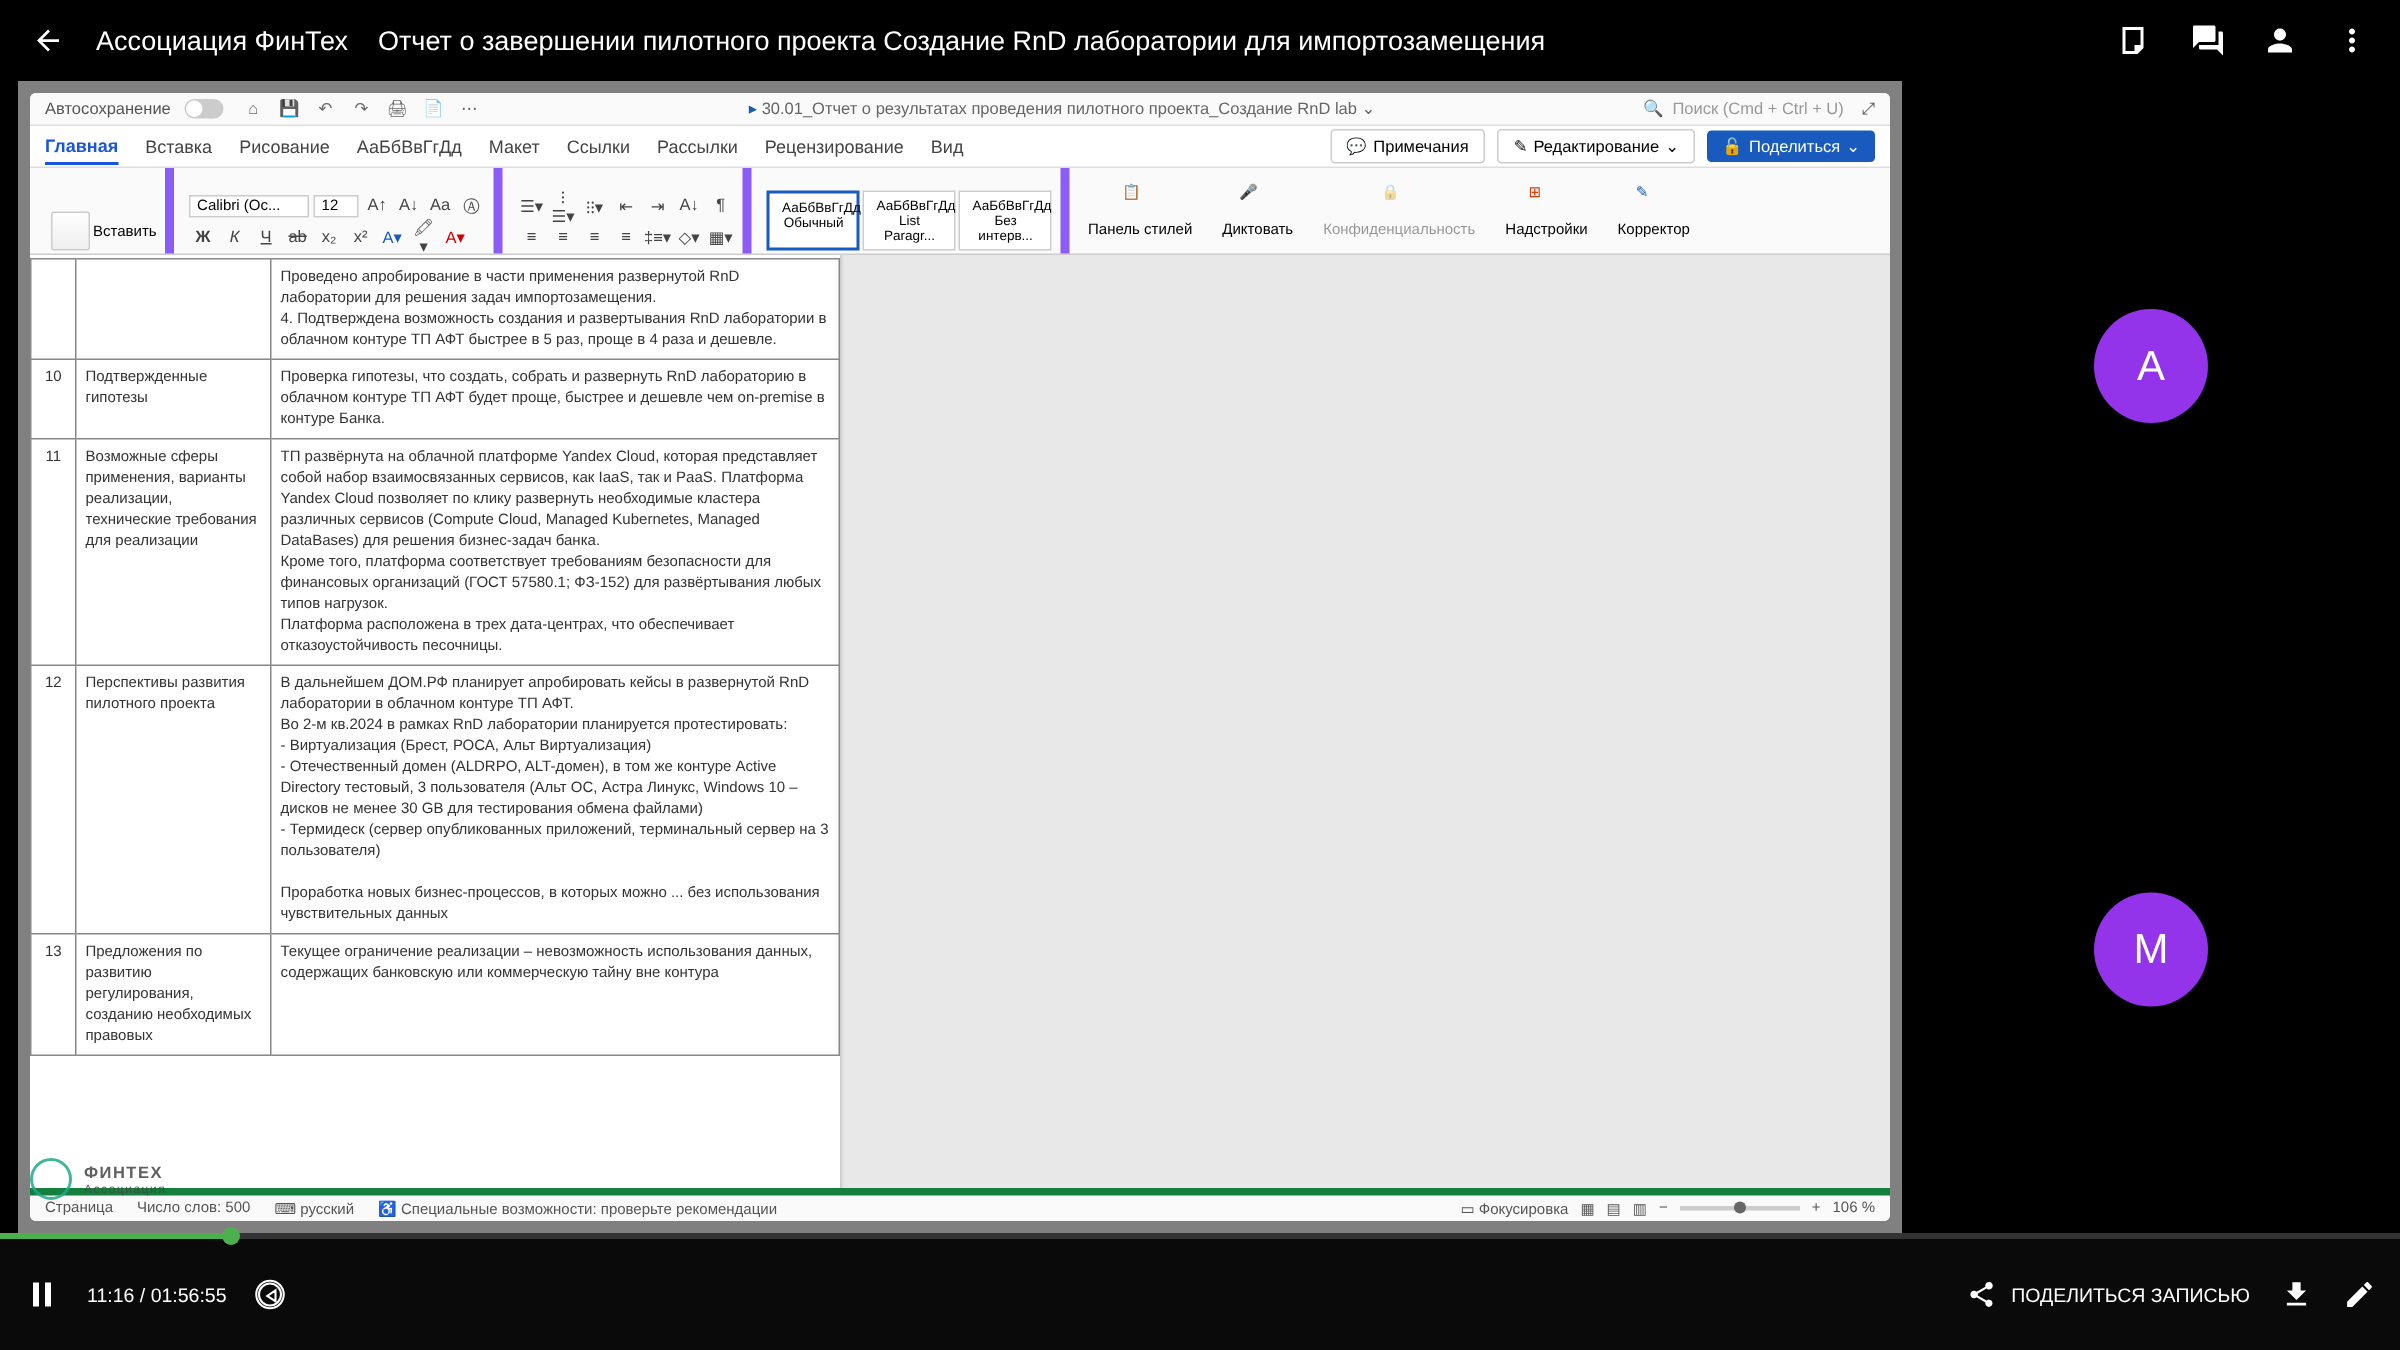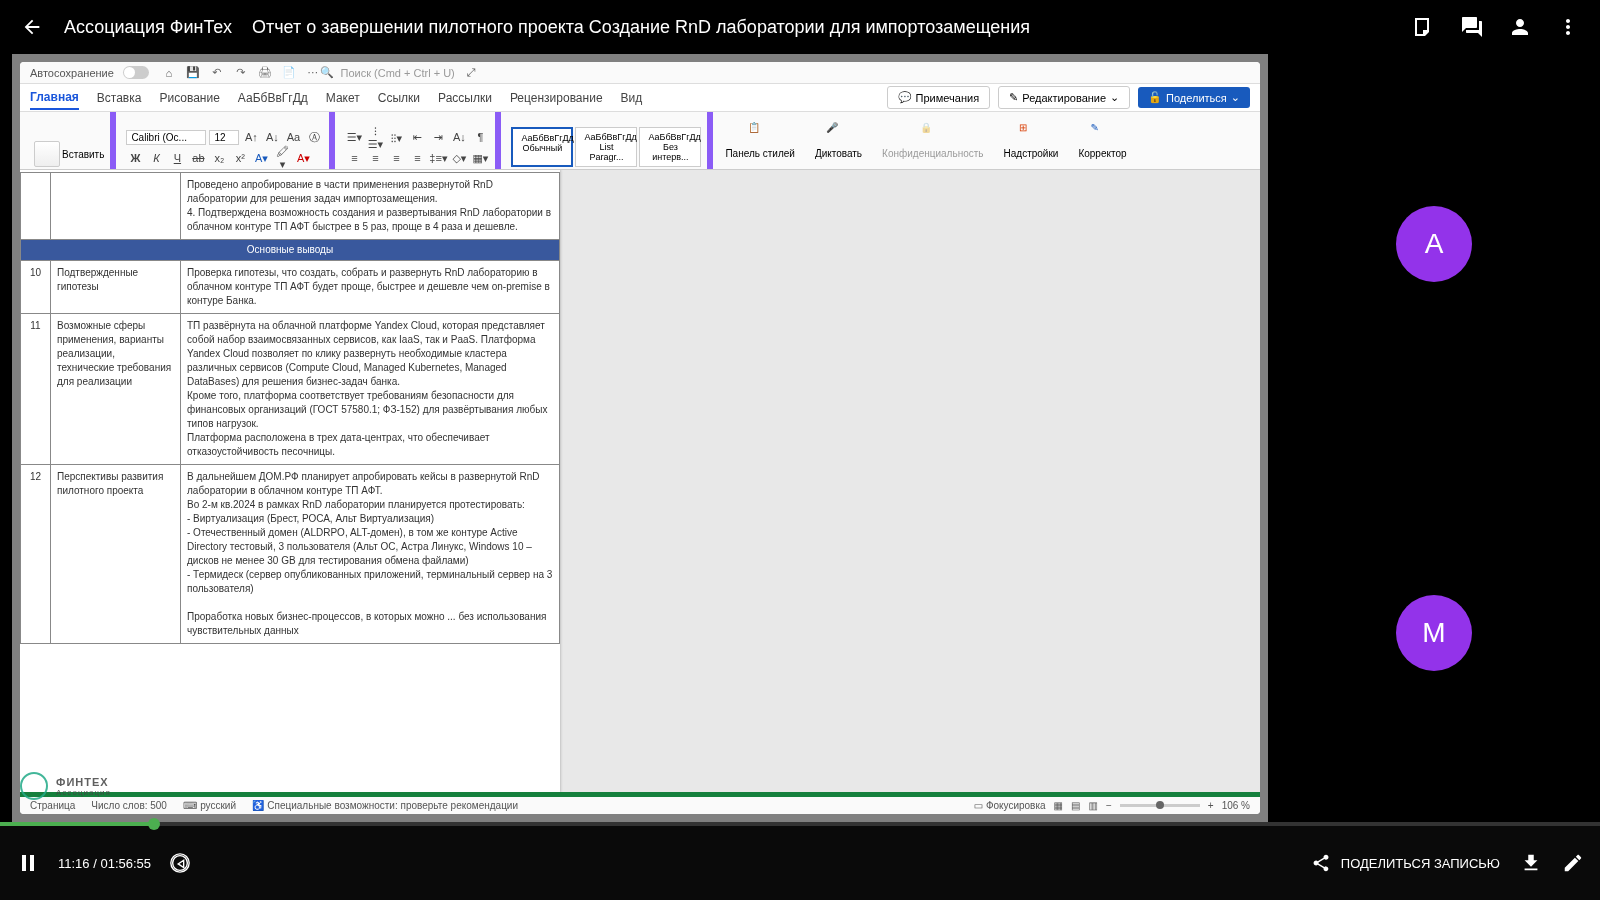--- a/index.html
+++ b/index.html
@@ -110,20 +110,23 @@
         </div>
         <div class="top-tools">
           <div class="top-tool">⌂</div>
           <div class="top-tool">💾</div>
           <div class="top-tool">↶</div>
           <div class="top-tool">↷</div>
           <div class="top-tool">🖨</div>
           <div class="top-tool">📄</div>
           <div class="top-tool">⋯</div>
         </div>
+        <div class="doc-name">
+          <span style="color:#185abd">▸ </span><span>30.01_Отчет о результатах проведения пилотного проекта_Создание RnD lab</span> <span>⌄</span>
+        </div>
         <div class="search-box">
           <span>🔍</span>
             <span>Поиск (Cmd + Ctrl + U)</span>
         </div>
         <div style="margin-left:12px">⤢</div>
       </div>
 
       <div class="ribbon-tabs">
         <span class="tab active">Главная</span>
         <span class="tab">Вставка</span>
@@ -242,23 +245,20 @@
       <div class="doc-canvas">
         <div class="page">
           <table class="doc-table">
             <tbody>
                 <tr>
                   <td class="col-num"></td>
                   <td class="col-name"></td>
                   <td style="white-space:pre-line">Проведено апробирование в части применения развернутой RnD лаборатории для решения задач импортозамещения.
 4. Подтверждена возможность создания и развертывания RnD лаборатории в облачном контуре ТП АФТ быстрее в 5 раз, проще в 4 раза и дешевле.</td>
                 </tr>
-            <tr class="header-row">
-                  <td colspan="3">Основные выводы</td>
-                </tr>
             <tr>
                   <td class="col-num">10</td>
                   <td class="col-name">Подтвержденные гипотезы</td>
                   <td style="white-space:pre-line">Проверка гипотезы, что создать, собрать и развернуть RnD лабораторию в облачном контуре ТП АФТ будет проще, быстрее и дешевле чем on-premise в контуре Банка.</td>
                 </tr>
             <tr>
                   <td class="col-num">11</td>
                   <td class="col-name">Возможные сферы применения, варианты реализации, технические требования для реализации</td>
                   <td style="white-space:pre-line">ТП развёрнута на облачной платформе Yandex Cloud, которая представляет собой набор взаимосвязанных сервисов, как IaaS, так и PaaS. Платформа Yandex Cloud позволяет по клику развернуть необходимые кластера различных сервисов (Compute Cloud, Managed Kubernetes, Managed DataBases) для решения бизнес-задач банка.
 Кроме того, платформа соответствует требованиям безопасности для финансовых организаций (ГОСТ 57580.1; ФЗ-152) для развёртывания любых типов нагрузок.
@@ -267,20 +267,25 @@
             <tr>
                   <td class="col-num">12</td>
                   <td class="col-name">Перспективы развития пилотного проекта</td>
                   <td style="white-space:pre-line">В дальнейшем ДОМ.РФ планирует апробировать кейсы в развернутой RnD лаборатории в облачном контуре ТП АФТ.
 Во 2-м кв.2024 в рамках RnD лаборатории планируется протестировать:
 - Виртуализация (Брест, РОСА, Альт Виртуализация)
 - Отечественный домен (ALDRPO, ALT-домен), в том же контуре Active Directory тестовый, 3 пользователя (Альт ОС, Астра Линукс, Windows 10 – дисков не менее 30 GB для тестирования обмена файлами)
 - Термидеск (сервер опубликованных приложений, терминальный сервер на 3 пользователя)
 
 Проработка новых бизнес-процессов, в которых можно ... без использования чувствительных данных</td>
+                </tr>
+            <tr>
+                  <td class="col-num">13</td>
+                  <td class="col-name">Предложения по развитию регулирования, созданию необходимых правовых</td>
+                  <td style="white-space:pre-line">Текущее ограничение реализации – невозможность использования данных, содержащих банковскую или коммерческую тайну вне контура</td>
                 </tr>
           </tbody>
             </table>
         </div>
       </div>
 
       <div class="status-bar">
         <span>Страница</span>
         <span>Число слов: 500</span>
         <span>⌨ <span>русский</span></span>

